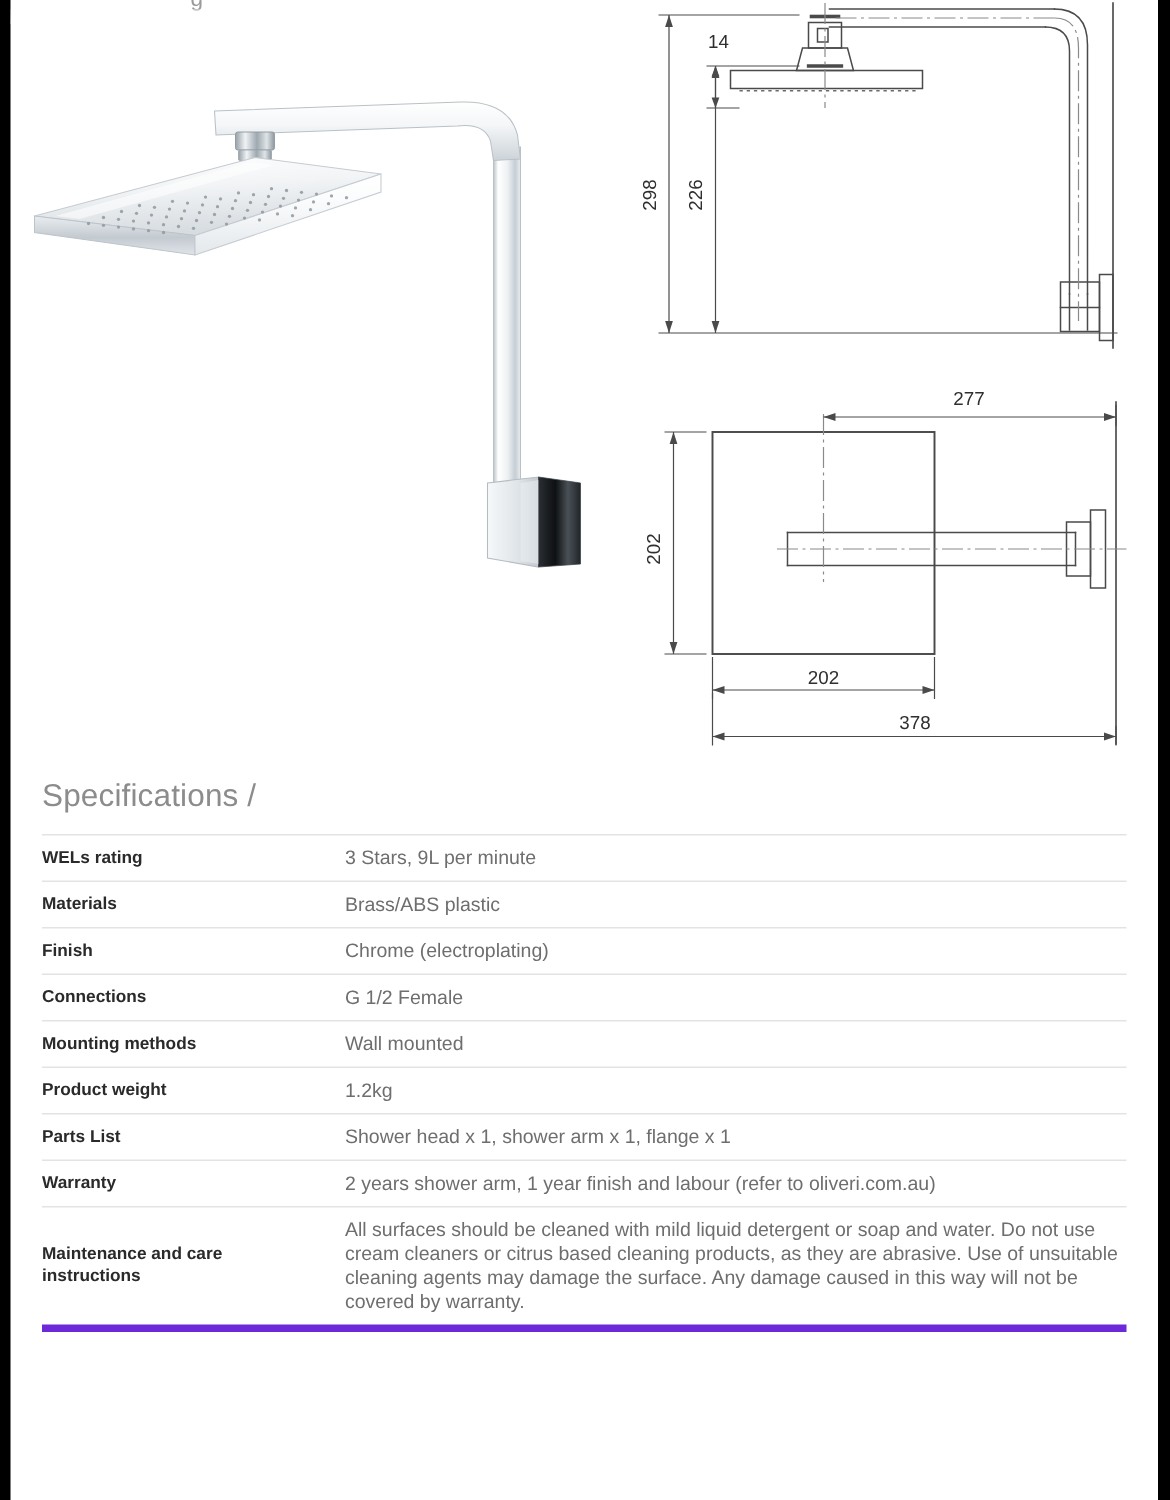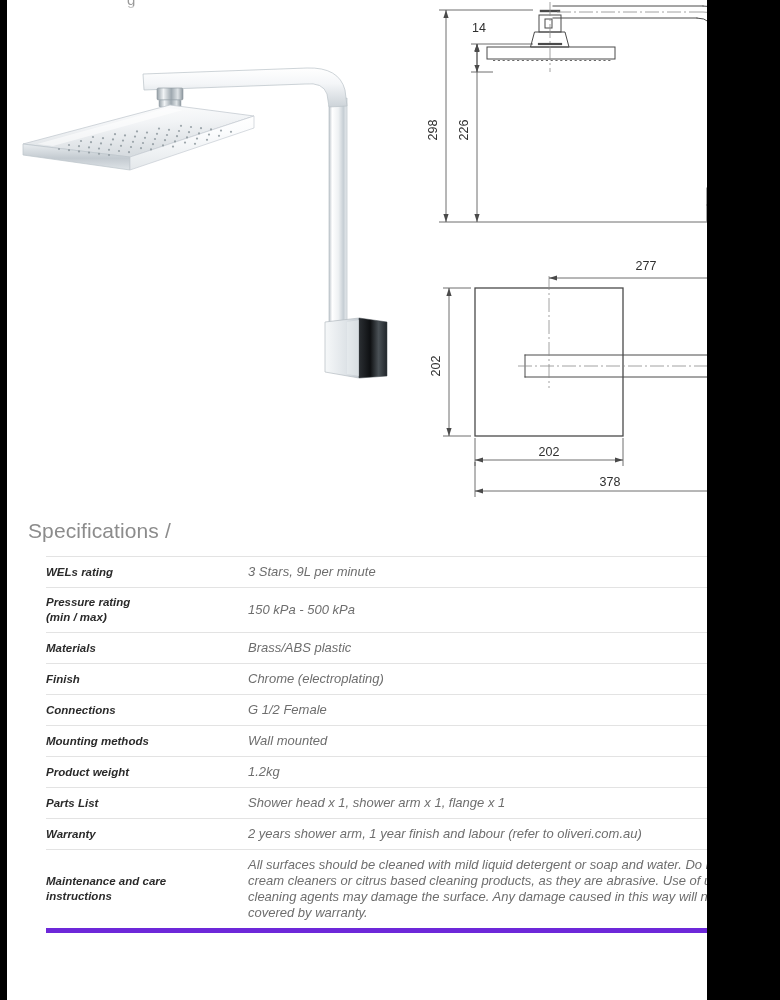--- a/index.html
+++ b/index.html
@@ -19,21 +19,21 @@
     position: relative;
     width: 780px;
     height: 1000px;
     background: #000000;
     box-sizing: border-box;
   }
   #sheet {
     position: absolute;
     left: 7px;
     top: 0px;
-    width: 700px;
+    width: 765px;
     height: 1000px;
     background: #ffffff;
     overflow: hidden;
   }
 
   
   #clipped-heading {
     position: absolute;
     left: 120px;
     top: -9px;
@@ -82,25 +82,24 @@
     width: 765px;
   }
   #spec-title {
     font-size: 21px;
     font-weight: 400;
     color: #8c8c8c;
     margin: 14px 0 0 21px;
     letter-spacing: .1px;
   }
   #spec-table {
-    margin: 13px 21px 0 39px;
+    margin: 13px 21px 0 21px;
     border-collapse: collapse;
     width: 723px;
     table-layout: fixed;
-    font-style: italic;
   }
   #spec-table tr {
     border-top: 1px solid #e3e3e3;
   }
   #spec-table tr:last-child {
     border-bottom: 5px solid #6d28d9;
   }
   #spec-table td {
     vertical-align: middle;
     padding: 7px 0 7px 0;
@@ -411,27 +410,20 @@
         <tbody>
 
           <tr>
             <td class="spec-label">
               <span>WELs rating</span>
             </td>
             <td class="spec-value">3 Stars, 9L per minute</td>
           </tr>
 
 
-          <tr>
-            <td class="spec-label">
-              <span>Pressure rating</span>
-              <span class="sub">(min / max)</span>
-            </td>
-            <td class="spec-value">150 kPa - 500 kPa</td>
-          </tr>
 
           <tr>
             <td class="spec-label">
               <span>Materials</span>
             </td>
             <td class="spec-value">Brass/ABS plastic</td>
           </tr>
 
           <tr>
             <td class="spec-label">

